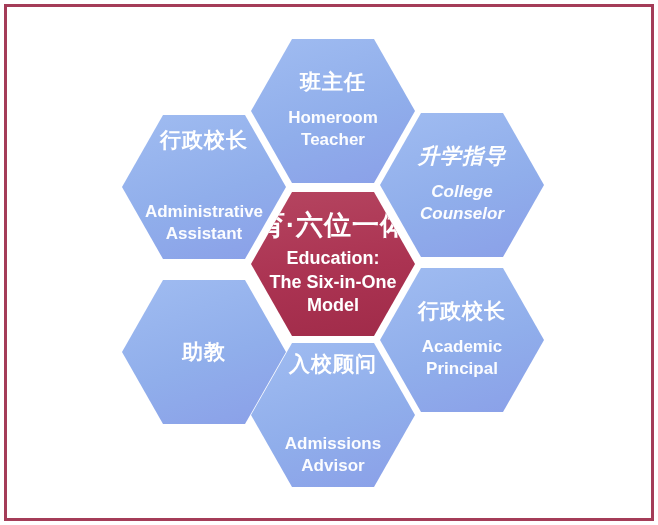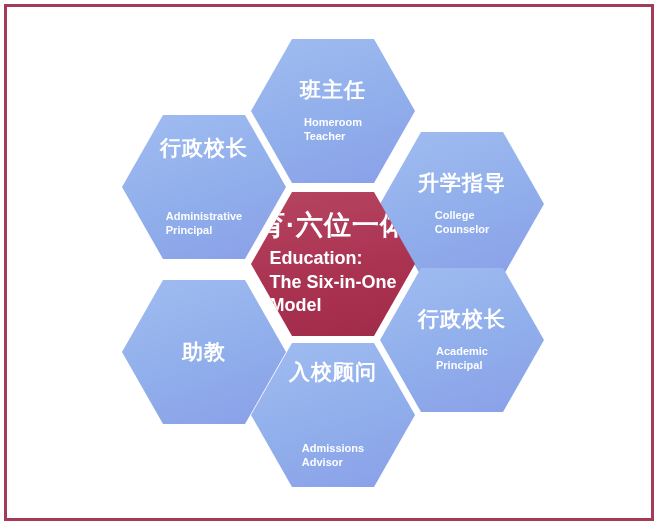--- a/index.html
+++ b/index.html
@@ -25,38 +25,38 @@
   
   .hex {
     position: absolute;
     width: 164px;
     height: 144px;
     clip-path: polygon(25% 0%, 75% 0%, 100% 50%, 75% 100%, 25% 100%, 0% 50%);
     display: flex;
     flex-direction: column;
     align-items: center;
     justify-content: center;
-    text-align: left;
+    text-align: center;
     color: #ffffff;
   }
   .hex-blue {
     background: linear-gradient(160deg, #a0bcf1 0%, #90aeeb 55%, #8a9fe8 100%);
   }
   .hex-red {
     background: linear-gradient(170deg, #b54560 0%, #ab3352 55%, #a02b49 100%);
   }
   .zh {
     font-size: 21px;
     font-weight: 700;
     letter-spacing: 1px;
     line-height: 1.15;
   }
   .en {
     margin-top: 12px;
-    font-size: 11px;
+    font-size: 17px;
     font-weight: 600;
     line-height: 1.32;
     white-space: pre-line;
     color: rgba(255,255,255,0.97);
   }
   .center-zh {
     font-size: 27px;
     font-weight: 800;
     letter-spacing: 1px;
     line-height: 1.1;
@@ -64,21 +64,21 @@
   .center-en {
     margin-top: 7px;
     font-size: 18px;
     font-weight: 700;
     line-height: 1.3;
     white-space: pre-line;
   }
   
   .pos-top          { left: 251px; top:  39px; }
   .pos-top-left     { left: 122px; top: 115px; gap: 36px; }
-  .pos-top-right    { left: 380px; top: 132px; }
+  .pos-top-right    { left: 380px; top: 113px; font-style: italic; }
   .pos-center       { left: 251px; top: 192px; }
   .pos-bottom-left  { left: 122px; top: 280px; }
   .pos-bottom-right { left: 380px; top: 268px; }
   .pos-bottom       { left: 251px; top: 343px; gap: 44px; }
 </style>
 </head>
 <body>
 
 <div class="canvas">
   <div class="frame"></div>
@@ -107,21 +107,21 @@
 Advisor</div>
   </div>
 
   <div class="hex hex-blue pos-bottom-left">
     <div class="zh">助教</div>
   </div>
 
   <div class="hex hex-blue pos-top-left">
     <div class="zh">行政校长</div>
     <div class="en">Administrative
-Principal</div>
+Assistant</div>
   </div>
 
   <div class="hex hex-red pos-center">
     <div class="center-zh">育·六位一体</div>
     <div class="center-en">Education:
 The Six-in-One
 Model</div>
   </div>
 </div>
 

